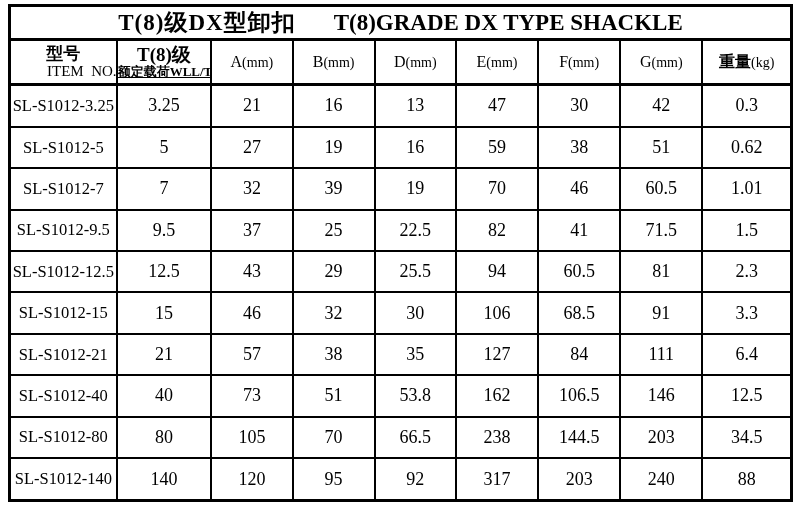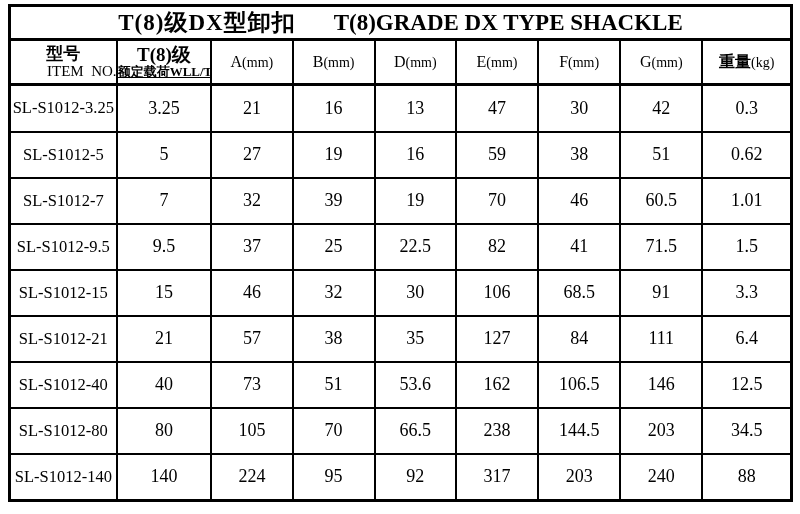--- a/index.html
+++ b/index.html
@@ -164,20 +164,31 @@
           <td>9.5</td>
           <td>37</td>
           <td>25</td>
           <td>22.5</td>
           <td>82</td>
           <td>41</td>
           <td>71.5</td>
           <td>1.5</td>
         </tr>
         <tr>
+          <td class="item">SL-S1012-12.5</td>
+          <td>12.5</td>
+          <td>43</td>
+          <td>29</td>
+          <td>25.5</td>
+          <td>94</td>
+          <td>60.5</td>
+          <td>81</td>
+          <td>2.3</td>
+        </tr>
+        <tr>
           <td class="item">SL-S1012-15</td>
           <td>15</td>
           <td>46</td>
           <td>32</td>
           <td>30</td>
           <td>106</td>
           <td>68.5</td>
           <td>91</td>
           <td>3.3</td>
         </tr>
@@ -190,41 +201,41 @@
           <td>127</td>
           <td>84</td>
           <td>111</td>
           <td>6.4</td>
         </tr>
         <tr>
           <td class="item">SL-S1012-40</td>
           <td>40</td>
           <td>73</td>
           <td>51</td>
-          <td>53.6</td>
+          <td>53.8</td>
           <td>162</td>
           <td>106.5</td>
           <td>146</td>
           <td>12.5</td>
         </tr>
         <tr>
           <td class="item">SL-S1012-80</td>
           <td>80</td>
           <td>105</td>
           <td>70</td>
           <td>66.5</td>
           <td>238</td>
           <td>144.5</td>
           <td>203</td>
           <td>34.5</td>
         </tr>
         <tr>
           <td class="item">SL-S1012-140</td>
           <td>140</td>
-          <td>224</td>
+          <td>120</td>
           <td>95</td>
           <td>92</td>
           <td>317</td>
           <td>203</td>
           <td>240</td>
           <td>88</td>
         </tr>
       </tbody>
   </table>
 </div>

